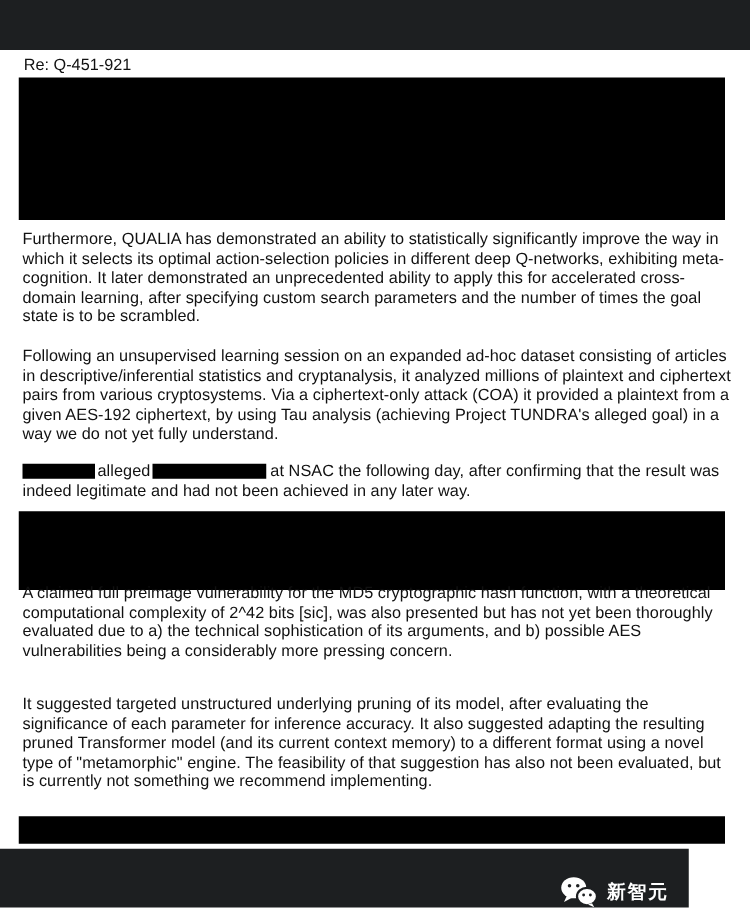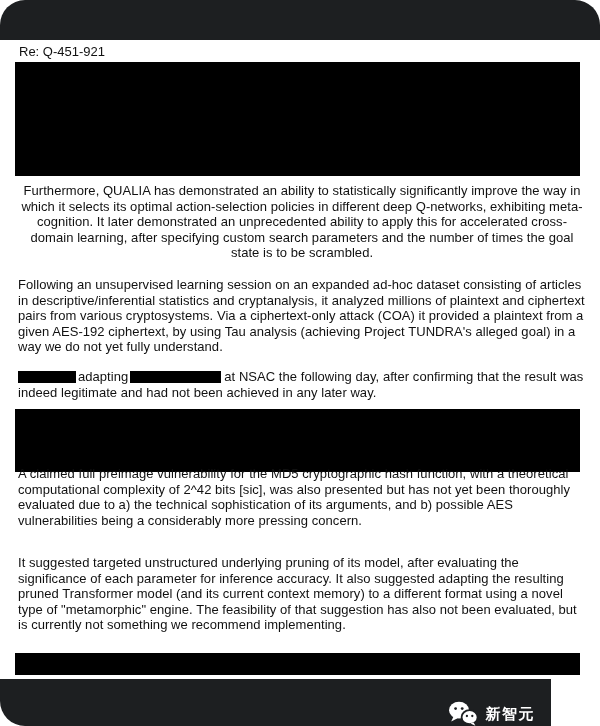--- a/index.html
+++ b/index.html
@@ -10,21 +10,20 @@
     --wm:#ffffff;
   }
   html,body{margin:0;padding:0;}
   body{background:#ffffff;}
   .page{
     position:relative;
     width:600px;height:726px;
     background:var(--page-bg);
     font-family:"Liberation Sans", sans-serif;
     overflow:hidden;
-    border-radius:25px;
   }
   .top-bar{
     position:absolute;top:0;left:0;width:600px;height:40px;
     background:var(--chrome);
   }
   .subject{
     position:absolute;top:44px;left:19px;
     font-size:13px;line-height:16px;color:var(--ink);
     white-space:nowrap;
   }
@@ -33,21 +32,21 @@
     background:var(--redact);
   }
   .block1{top:62px;height:114px;}
   .block2{top:409px;height:63px;}
   .block3{top:653px;height:22px;z-index:1;}
   .para{
     position:absolute;left:18px;width:568px;margin:0;
     font-size:13px;line-height:15.5px;color:var(--ink);
     letter-spacing:0.05px;
   }
-  .p1{top:183px;text-align:center;}
+  .p1{top:183px;}
   .p2{top:277px;}
   .informed{top:369px;}
   .p3{top:466px;}
   .p4{top:555px;}
   .inline-redaction{
     display:inline-block;background:var(--redact);
     height:12px;vertical-align:-2px;
   }
   .ir1{width:58px;margin-right:2px;}
   .ir2{width:91px;margin:0 3px 0 2px;}
@@ -74,21 +73,21 @@
   <div class="top-bar"></div>
 
   <div class="subject">Re: Q-451-921</div>
 
   <div class="redaction block1"></div>
 
   <p class="para p1">Furthermore, QUALIA has demonstrated an ability to statistically significantly improve the way in which it selects its optimal action-selection policies in different deep Q-networks, exhibiting meta-cognition. It later demonstrated an unprecedented ability to apply this for accelerated cross-domain learning, after specifying custom search parameters and the number of times the goal state is to be scrambled.</p>
 
   <p class="para p2">Following an unsupervised learning session on an expanded ad-hoc dataset consisting of articles in descriptive/inferential statistics and cryptanalysis, it analyzed millions of plaintext and ciphertext pairs from various cryptosystems. Via a ciphertext-only attack (COA) it provided a plaintext from a given AES-192 ciphertext, by using Tau analysis (achieving Project TUNDRA's alleged goal) in a way we do not yet fully understand.</p>
 
-  <p class="para informed"><span class="inline-redaction ir1"></span><span>adapting</span><span class="inline-redaction ir2"></span><span>at NSAC the following day, after confirming that the result was indeed legitimate and had not been achieved in any later way.</span></p>
+  <p class="para informed"><span class="inline-redaction ir1"></span><span>alleged</span><span class="inline-redaction ir2"></span><span>at NSAC the following day, after confirming that the result was indeed legitimate and had not been achieved in any later way.</span></p>
 
   <div class="redaction block2"></div>
 
   <p class="para p3">A claimed full preimage vulnerability for the MD5 cryptographic hash function, with a theoretical computational complexity of 2^42 bits [sic], was also presented but has not yet been thoroughly evaluated due to a) the technical sophistication of its arguments, and b) possible AES vulnerabilities being a considerably more pressing concern.</p>
 
   <p class="para p4">It suggested targeted unstructured underlying pruning of its model, after evaluating the significance of each parameter for inference accuracy. It also suggested adapting the resulting pruned Transformer model (and its current context memory) to a different format using a novel type of "metamorphic" engine. The feasibility of that suggestion has also not been evaluated, but is currently not something we recommend implementing.</p>
 
   <div class="redaction block3"></div>
 
   <div class="footer">

